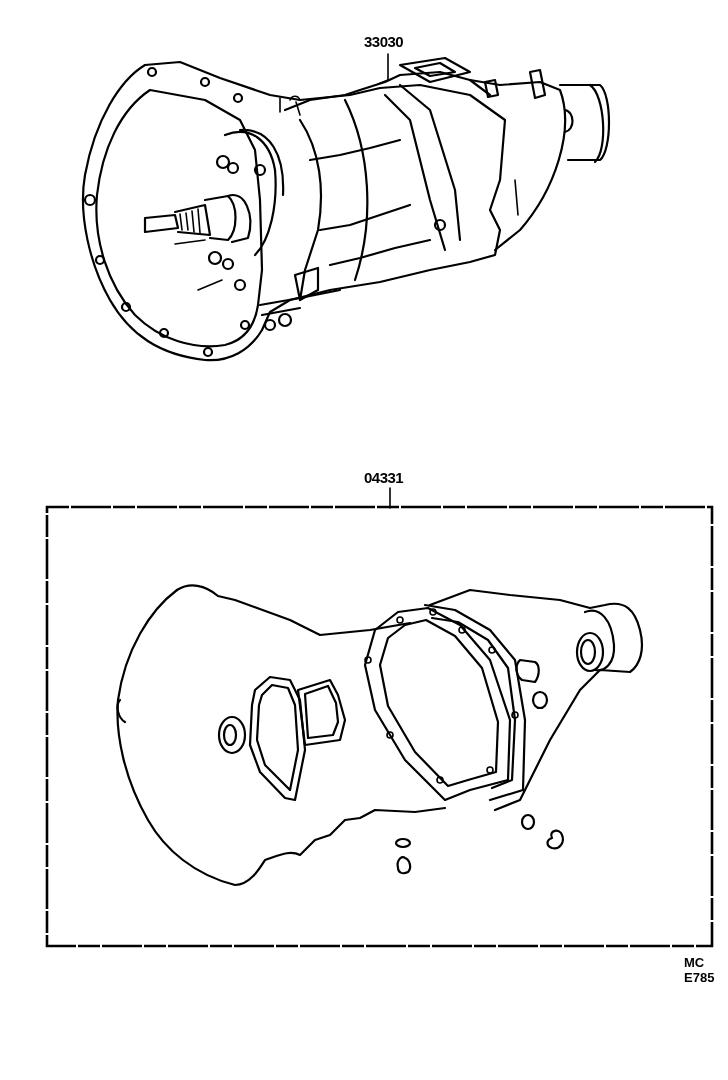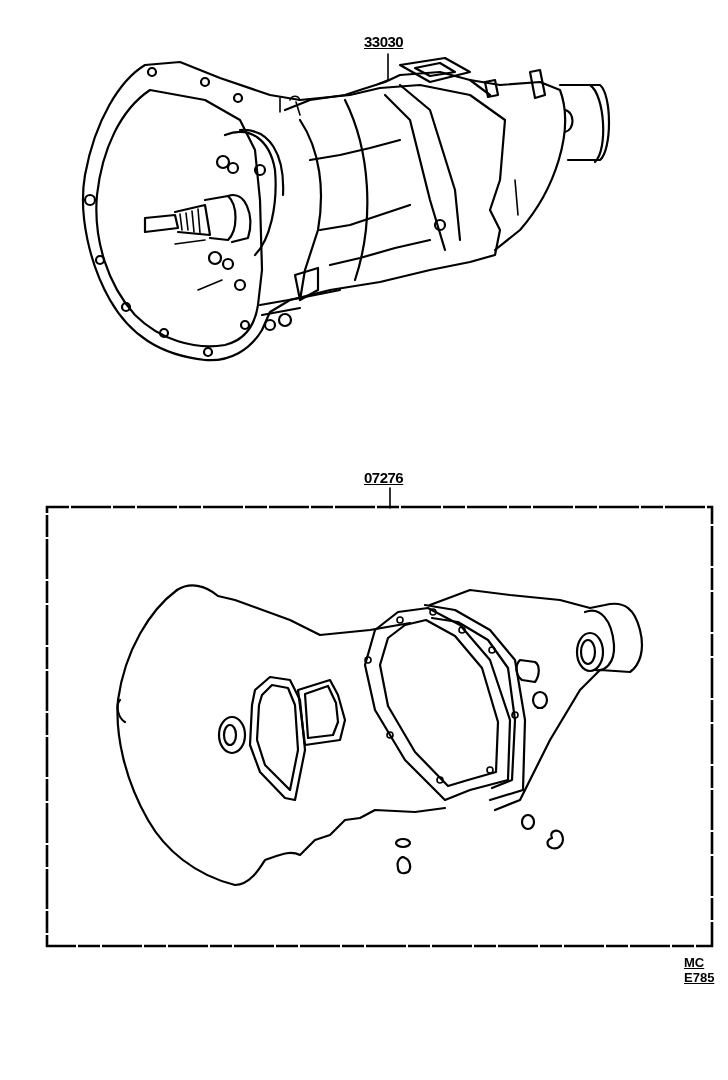--- a/index.html
+++ b/index.html
@@ -1,30 +1,30 @@
 <!DOCTYPE html>
 <html><head>
 <meta charset="utf-8">
 <style>
   html, body { margin:0; padding:0; background:#ffffff; }
   body { width:728px; height:1080px; position:relative; overflow:hidden; font-family:"Liberation Sans", sans-serif; }
-  .label { position:absolute; font-weight:bold; font-size:15px; color:#000; letter-spacing:-0.5px;text-decoration:underline; }
+  .label { position:absolute; font-weight:bold; font-size:15px; color:#000; letter-spacing:-0.5px; }
   #lbl-top { left:364px; top:33px; }
   #lbl-kit { left:364px; top:469px; }
   #lbl-ref { left:636px; top:955px; font-size:13px; letter-spacing:0;margin-left:48px; }
   svg { position:absolute; left:0; top:0; }
   .ln { fill:none; stroke:#000; stroke-width:2.2; stroke-linejoin:round; stroke-linecap:round; }
   .thin { fill:none; stroke:#000; stroke-width:1.6; stroke-linecap:round; }
   .box { fill:none; stroke:#000; stroke-width:2.6; stroke-dasharray:22 2 40 2; }
 </style>
 </head>
 <body>
 
 <div class="label" id="lbl-top">33030</div>
-<div class="label" id="lbl-kit">07276</div>
+<div class="label" id="lbl-kit">04331</div>
 <div class="label" id="lbl-ref">MC  E785</div>
 
 <svg width="728" height="1080" viewBox="0 0 728 1080">
 
   <g>
     <path class="thin" d="M388 54 L388 80 L378 84"></path>
   </g>
   <g>
     <path class="thin" d="M390 488 L390 508"></path>
   </g>

